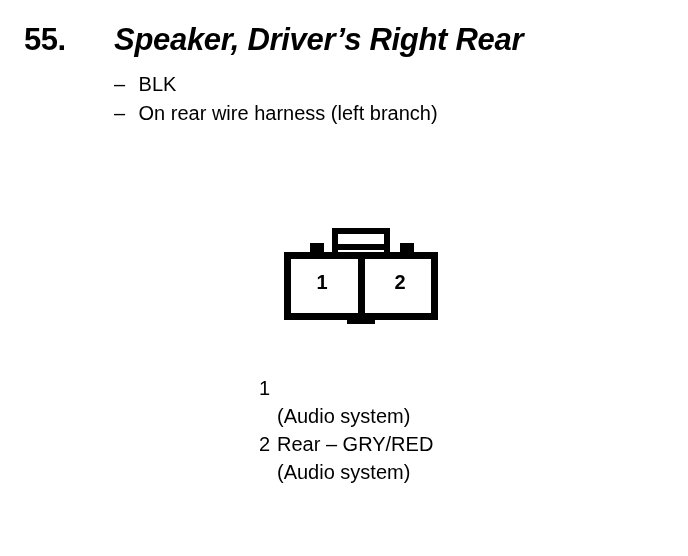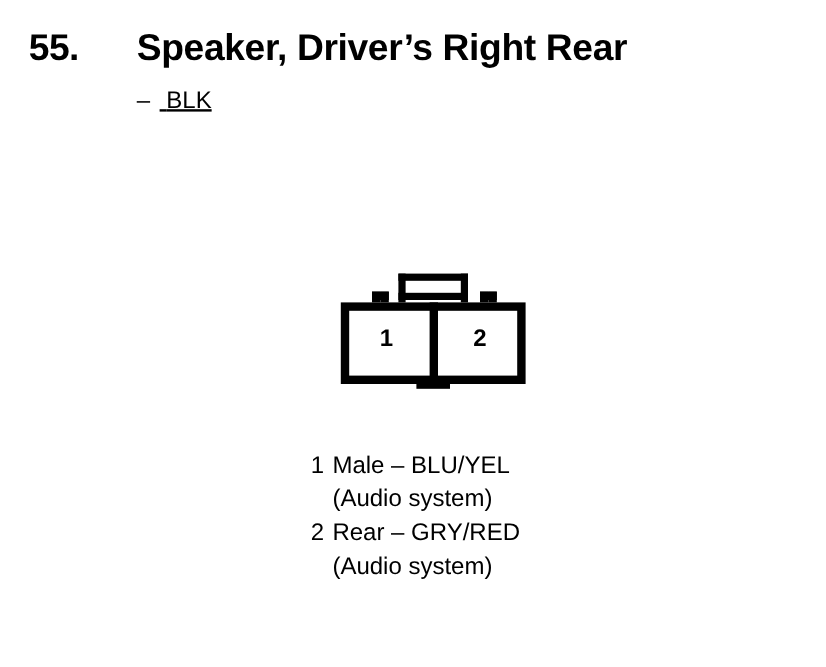--- a/index.html
+++ b/index.html
@@ -38,36 +38,36 @@
   }
   .header-title {
     position: absolute;
     left: 114px;
     top: 0;
     font-size: 31px;
     font-weight: bold;
     letter-spacing: -0.3px;
     line-height: 40px;
     white-space: nowrap;
+    font-style: italic;
   }
 
   
   .bullet-list {
     position: absolute;
     left: 114px;
     top: 70px;
     width: 520px;
   }
   .bullet-row {
     height: 29px;
     line-height: 29px;
     font-size: 20px;
     white-space: nowrap;
     display: block;
-    text-decoration: underline;
   }
   .bullet-dash {
     display: inline-block;
     width: 19px;
     font-size: 20px;
   }
   .bullet-text {
     display: inline;
     font-size: 20px;
   }
@@ -190,40 +190,43 @@
 
 <div class="header">
   <div class="header-number">55.</div>
   <div class="header-title">Speaker, Driver’s Right Rear</div>
 </div>
 
 <div class="bullet-list">
   <div class="bullet-row">
     <span class="bullet-dash">–</span>
     <span class="bullet-text">BLK</span>
+  </div>
+  <div class="bullet-row">
+    <span class="bullet-dash">–</span>
+    <span class="bullet-text">On rear wire harness (left branch)</span>
   </div>
 </div>
 
 <div class="connector">
   <div class="conn-latch"></div>
   <div class="conn-latch-bar"></div>
   <div class="conn-bump left"></div>
   <div class="conn-bump right"></div>
   <div class="conn-body"></div>
   <div class="conn-divider"></div>
   <div class="conn-tab"></div>
   <div class="conn-pin-label one">1</div>
   <div class="conn-pin-label two">2</div>
 </div>
 
 <div class="legend">
   <div class="legend-entry">
     <div class="legend-row">
       <span class="legend-pin">1</span>
-      <span class="legend-body">Male – BLU/YEL</span>
     </div>
     <div class="legend-row">
       <span class="legend-body">(Audio system)</span>
     </div>
   </div>
   <div class="legend-entry">
     <div class="legend-row">
       <span class="legend-pin">2</span>
       <span class="legend-body">Rear – GRY/RED</span>
     </div>

